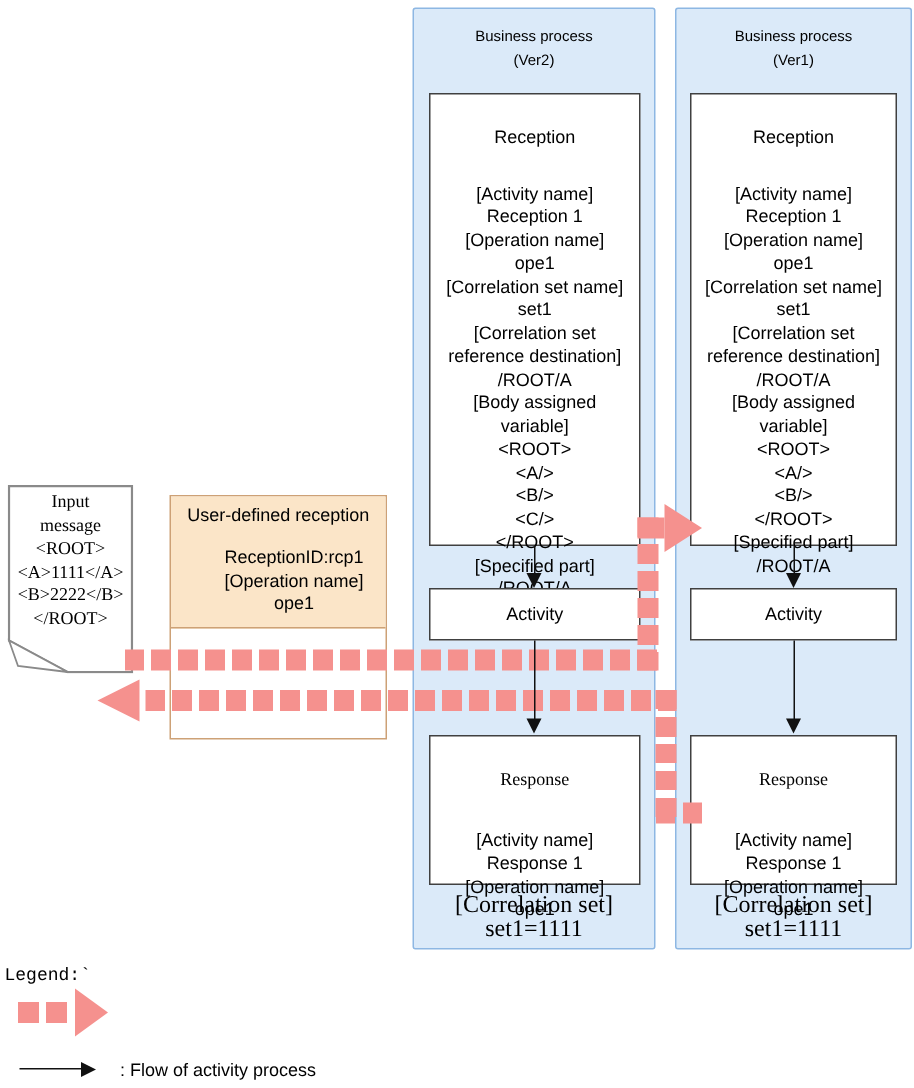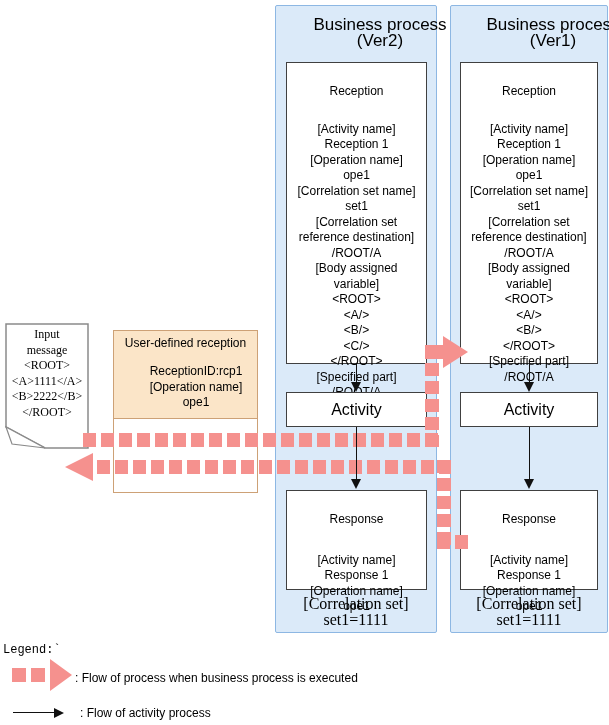--- a/index.html
+++ b/index.html
@@ -9,31 +9,31 @@
   }
   .abs{position:absolute;}
   .pre{white-space:pre-line;}
   .ctr{text-align:center;}
 
   
   .bp{
     background:#DBEAF9;border:1px solid #8DB7E3;border-radius:2px;
     box-sizing:border-box;z-index:1;
   }
-  .bp-title{font-size:17px;line-height:15.5px;z-index:2;padding-left:24px;}
+  .bp-title{font-size:10px;line-height:15.5px;z-index:2;}
 
   
   .stepbox{
     background:#fff;border:1.5px solid #404040;box-sizing:border-box;
     z-index:3;font-size:12px;line-height:15.5px;
   }
   .stepbox .bx-title{padding-top:5px;}
   .rc .bx-title{margin-bottom:7px;}
-  .rs .bx-title{margin-bottom:10px;}
-  .activity-lbl{display:flex;align-items:center;justify-content:center;height:100%;font-size:16px;}
+  .rs .bx-title{margin-bottom:10px;font-family:Liberation Serif, serif;}
+  .activity-lbl{display:flex;align-items:center;justify-content:center;height:100%;font-size:12px;}
 
   .correl{font-size:16px;line-height:15.5px;z-index:2;font-family:Liberation Serif, serif;}
 
   
   .bline{width:0;border-left:1.5px solid #111;z-index:6;}
   .bhead{
     width:0;height:0;border-left:5px solid transparent;border-right:5px solid transparent;
     border-top:10px solid #111;z-index:6;
   }
 
@@ -197,19 +197,18 @@
 
   <div class="abs dash-h" style="left:437px;top:535px;width:33px;"></div>
   <div class="abs dash-v" style="left:437px;top:460px;height:90px;"></div>
   <div class="abs dash-h" style="left:97px;top:460px;width:354px;"></div>
   <div class="abs phead-left" style="left:65px;top:453px;"></div>
 
   <div class="abs legend-label" style="left:3px;top:643px;font-family:Liberation Mono, monospace;">Legend:`</div>
 
   <div class="abs dash-h" style="left:12px;top:668px;width:46px;background-image:repeating-linear-gradient(90deg,#F5918E 0 14px,transparent 14px 19px);"></div>
   <div class="abs phead-right" style="left:50px;top:659px;border-top-width:16px;border-bottom-width:16px;border-left-width:22px;"></div>
-  <div class="abs legend-text" style="left:75px;top:671px;">: Flow of process when business process is executed</div>
 
   <div class="abs legend-bline" style="left:13px;top:712px;width:42px;"></div>
   <div class="abs legend-bhead" style="left:54px;top:708px;"></div>
   <div class="abs legend-text" style="left:80px;top:706px;">: Flow of activity process</div>
 
 </div>
 
 </body></html>

